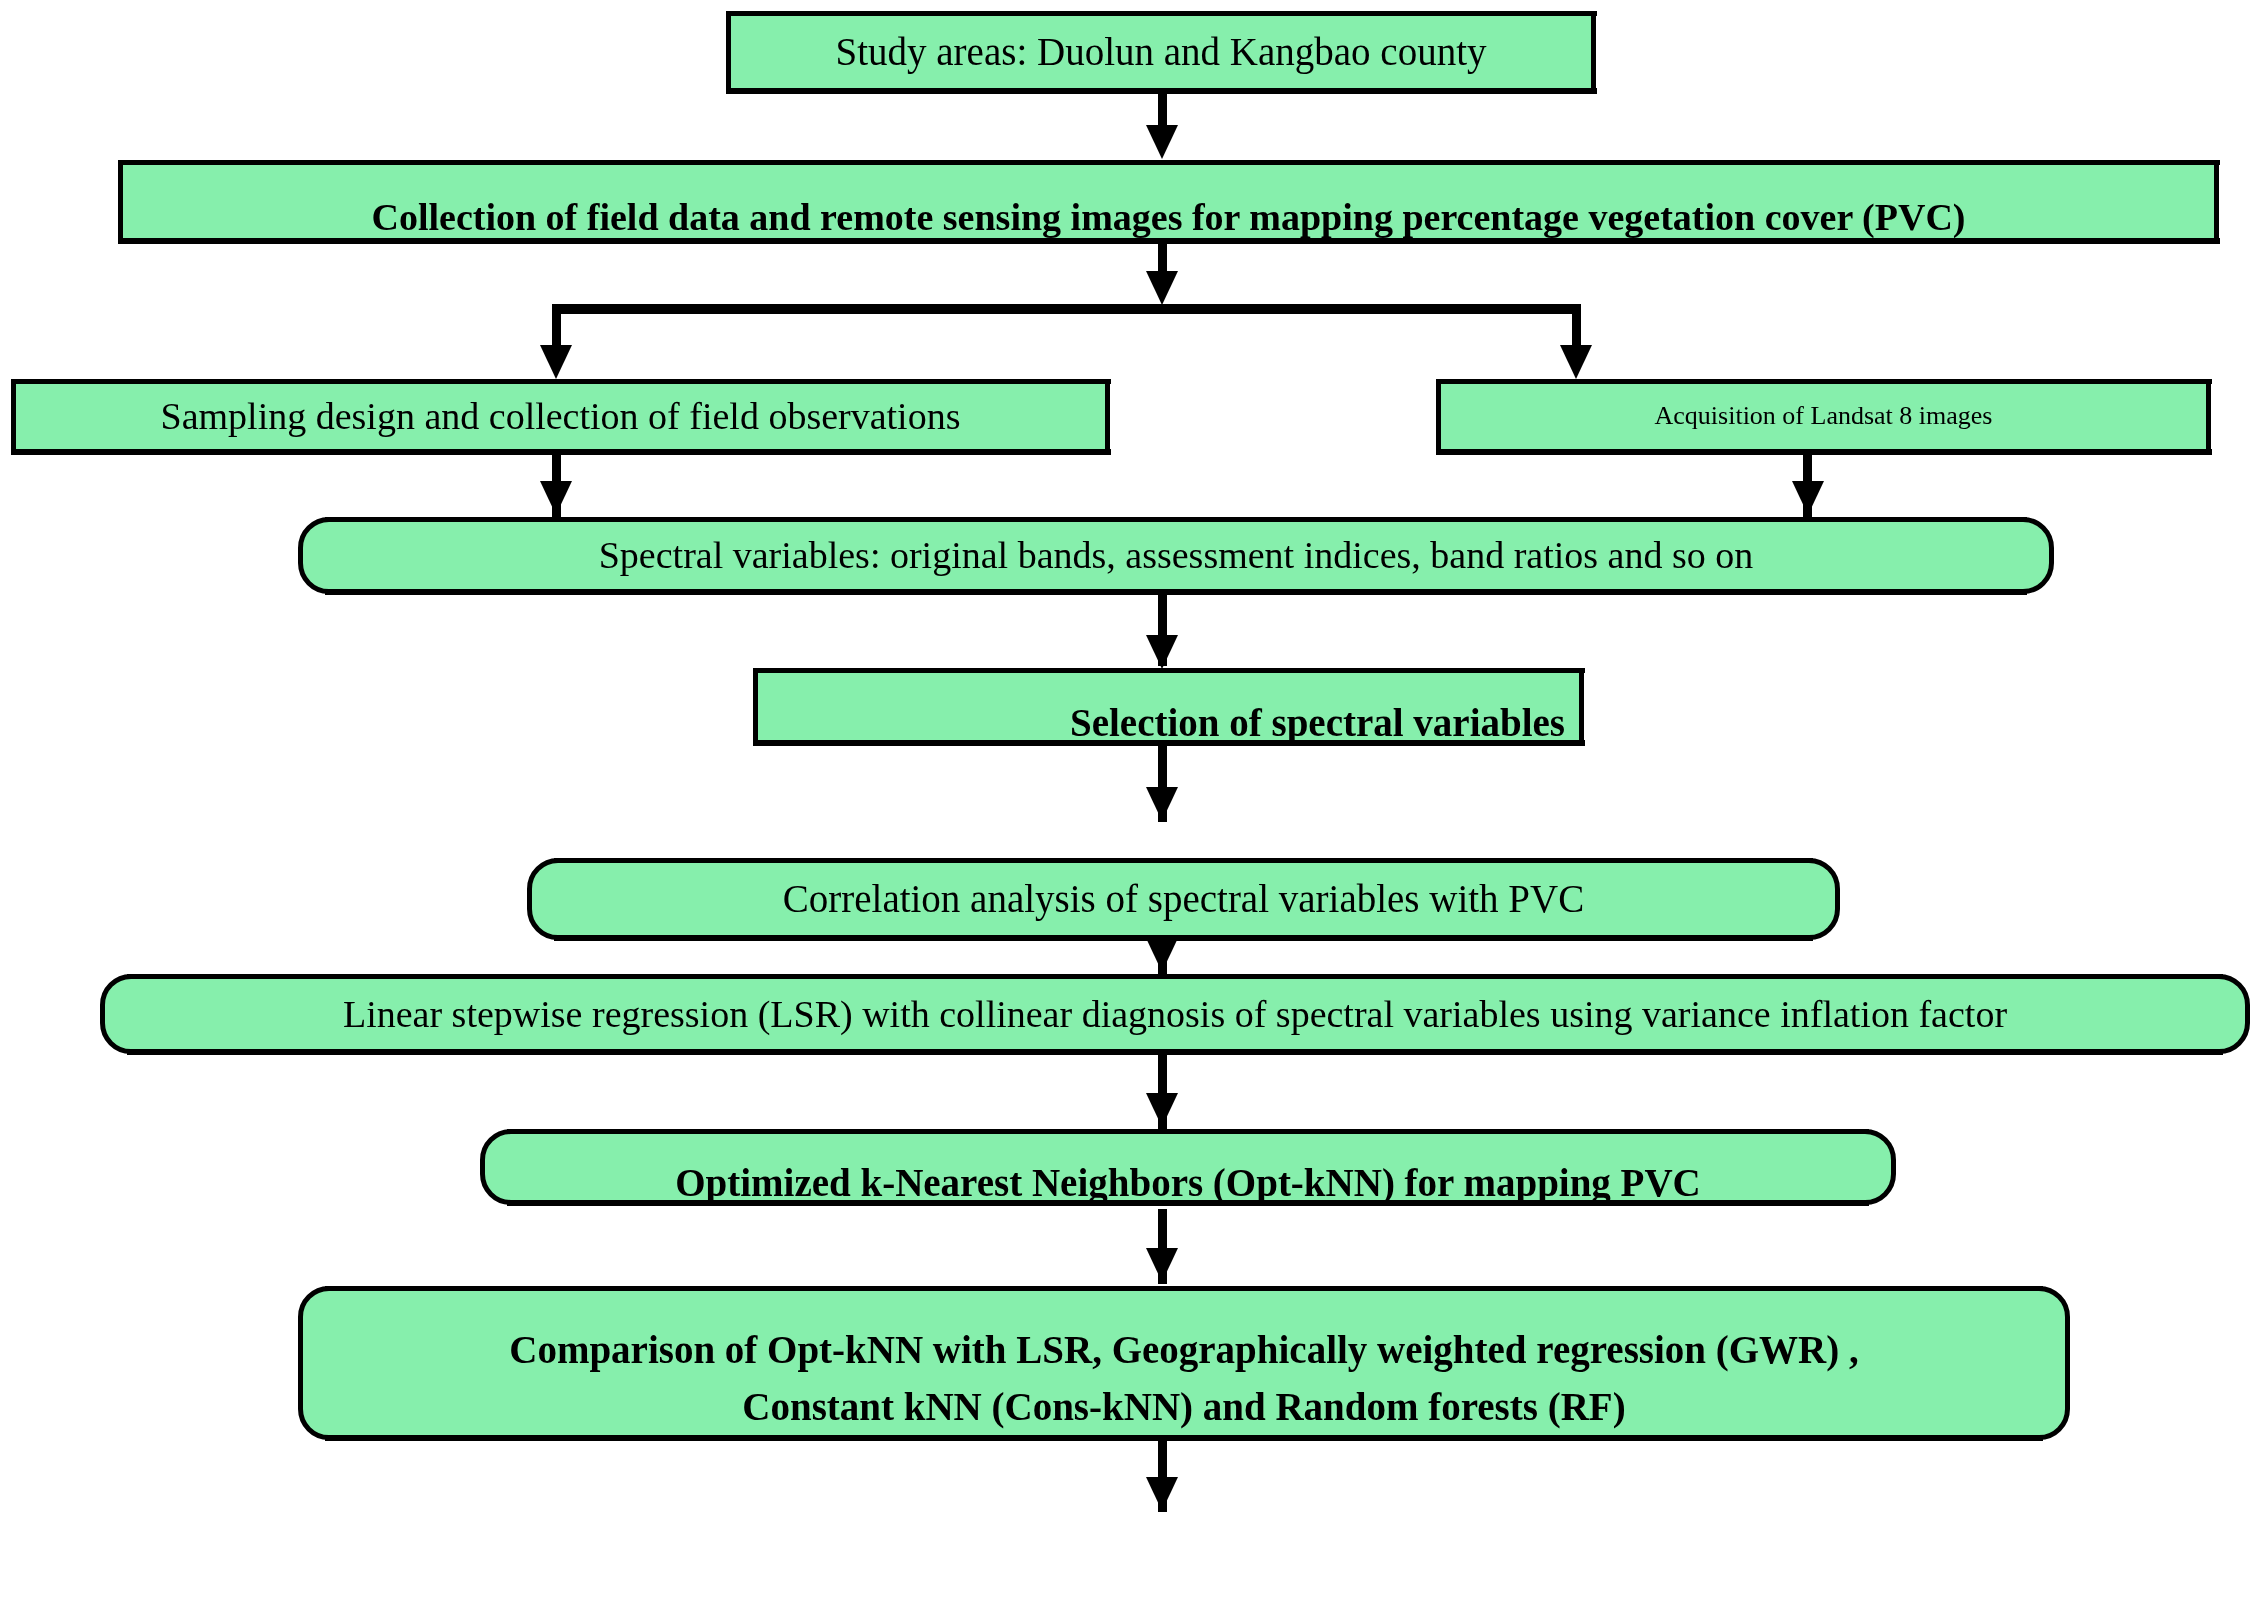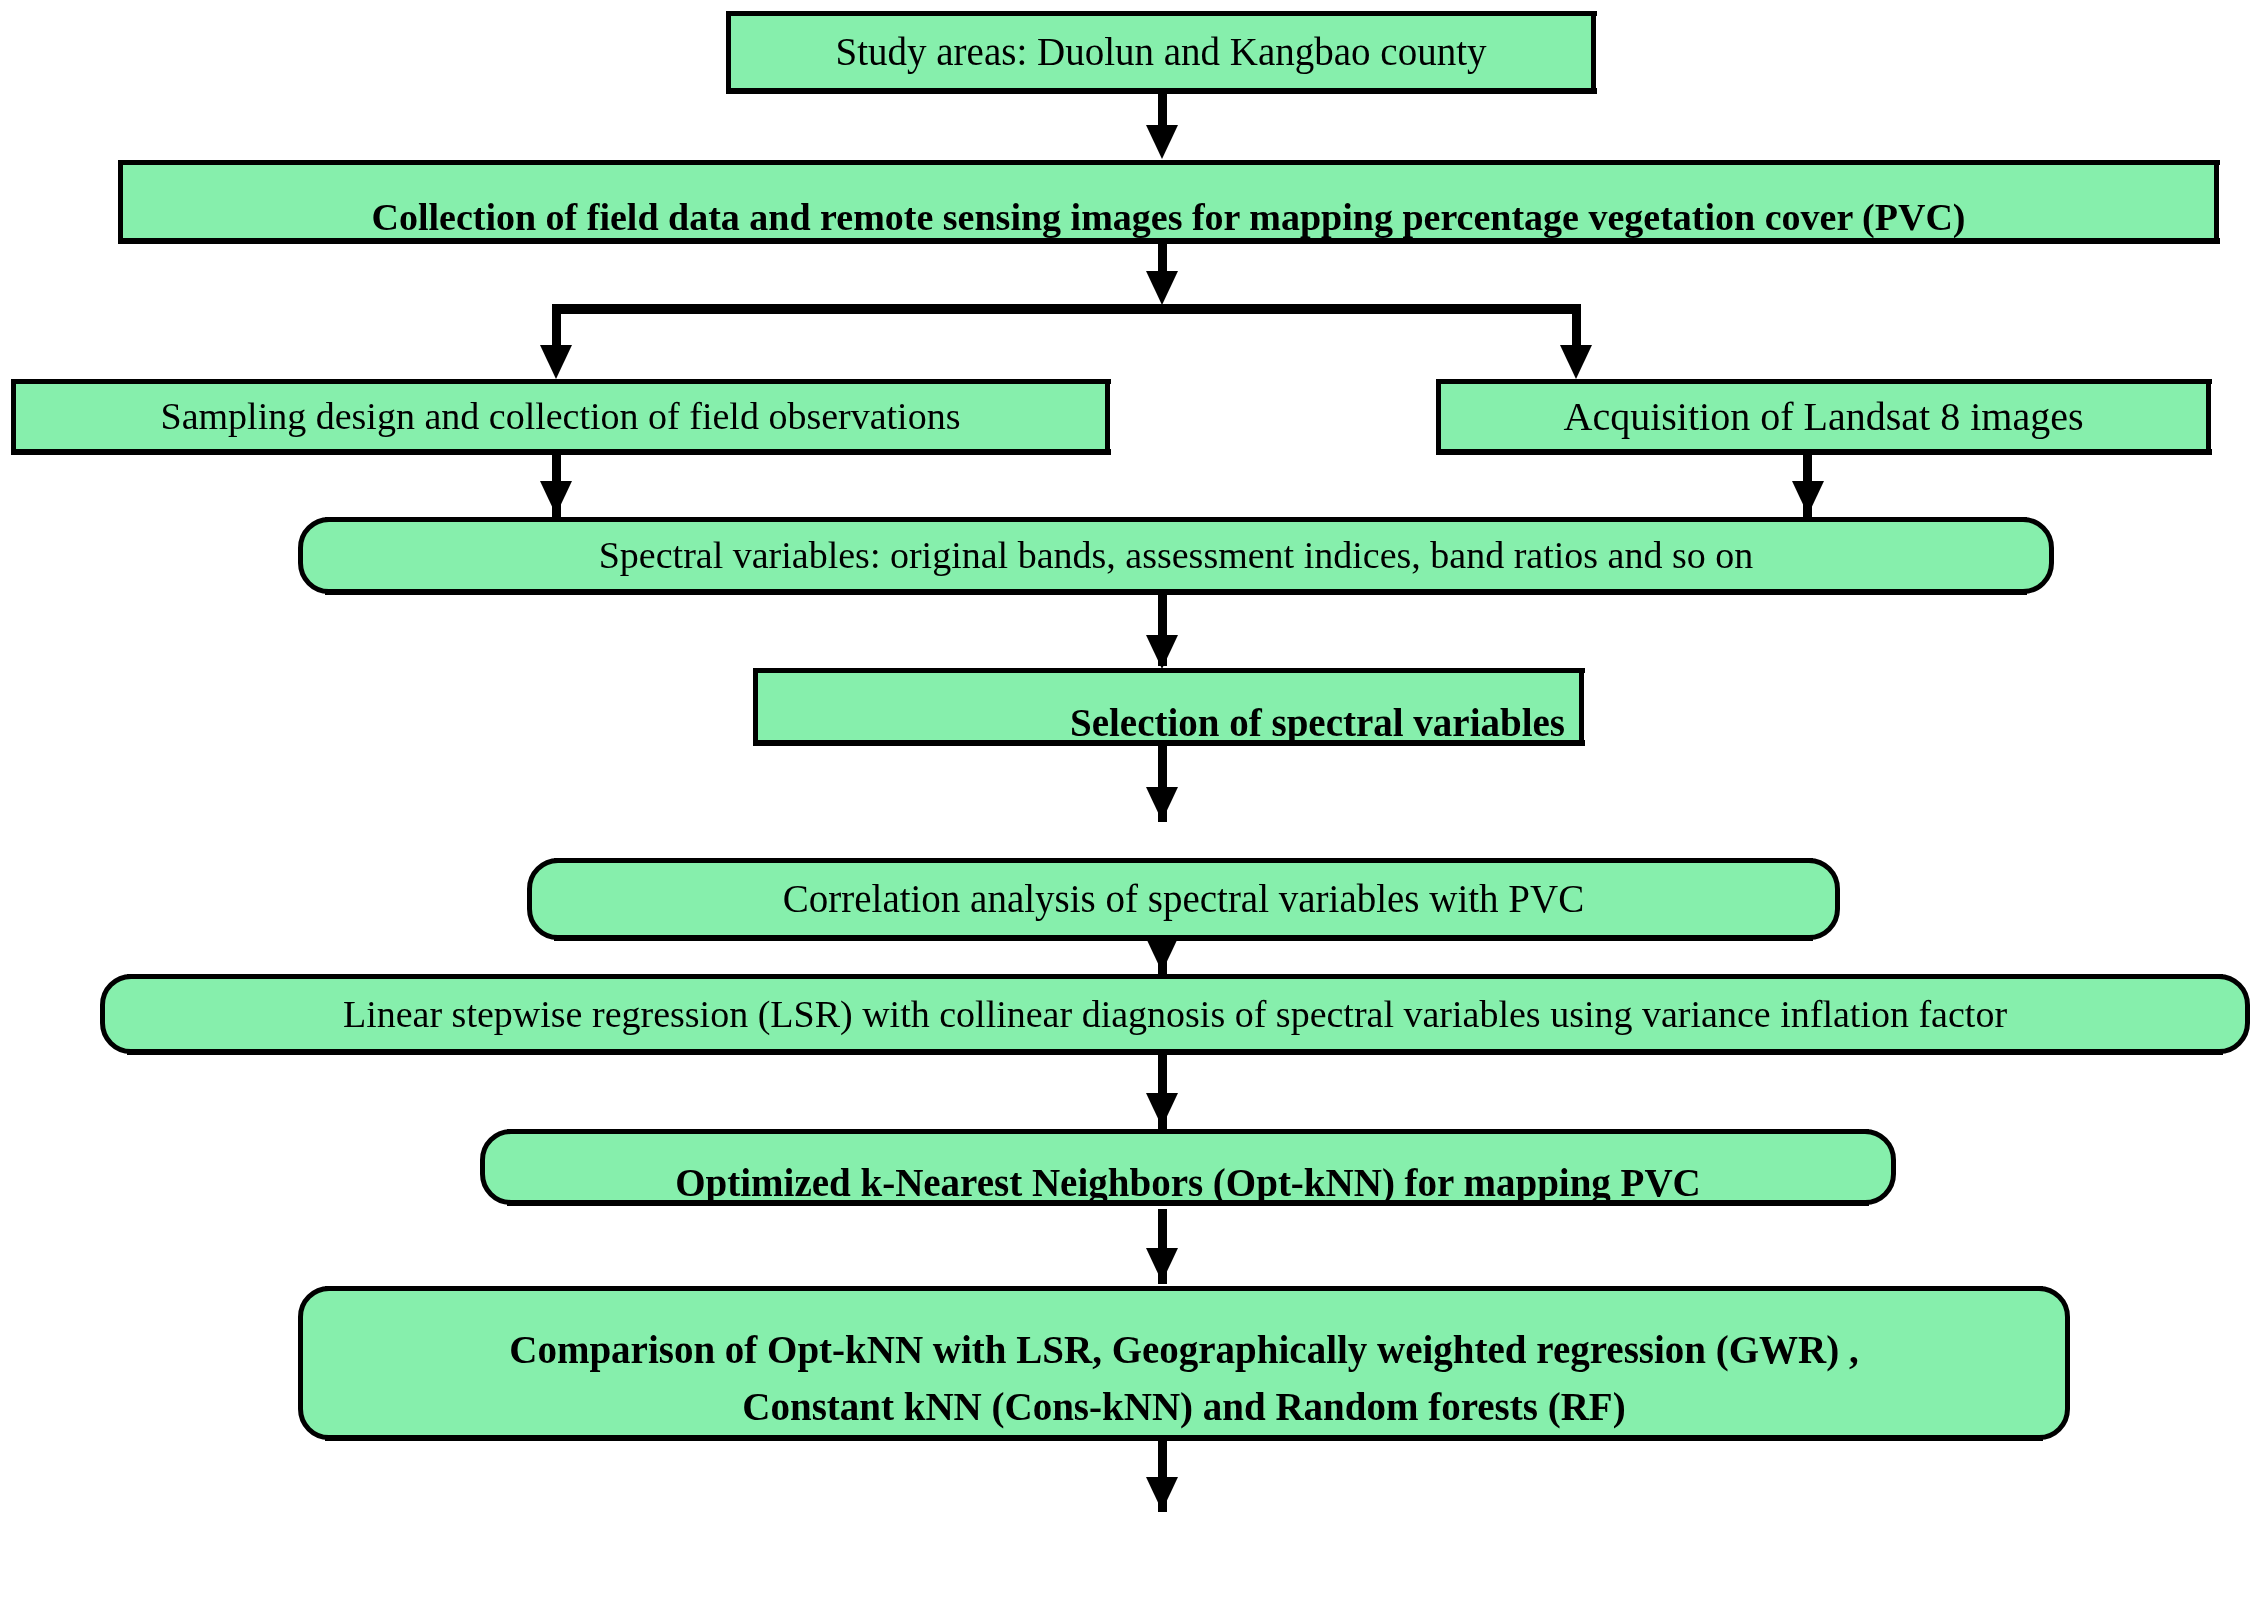--- a/index.html
+++ b/index.html
@@ -110,21 +110,21 @@
   <div class="vline" style="left:552px; top:304px; height:59px;"></div>
   <div class="arrowhead" style="left:540px; top:345px;"></div>
 
   <div class="vline" style="left:1572px; top:304px; height:59px;"></div>
   <div class="arrowhead" style="left:1560px; top:345px;"></div>
 
   <div class="node" style="left:11px; top:379px; width:1099px; height:75px; font-size:38px;">
     <span class="label">Sampling design and collection of field observations</span>
   </div>
 
-  <div class="node" style="left:1436px; top:379px; width:775px; height:75px; font-size:40px;">
+  <div class="node" style="left:1436px; top:379px; width:775px; height:75px; font-size:26px;">
     <span class="label">Acquisition of Landsat 8 images</span>
   </div>
 
   <div class="vline" style="left:552px; top:455px; height:63px;"></div>
   <div class="arrowhead" style="left:540px; top:481px;"></div>
 
   <div class="vline" style="left:1803px; top:455px; height:63px;"></div>
   <div class="arrowhead" style="left:1792px; top:481px;"></div>
 
   <div class="node rounded" style="left:298px; top:517px; width:1756px; height:77px; font-size:38px;">

